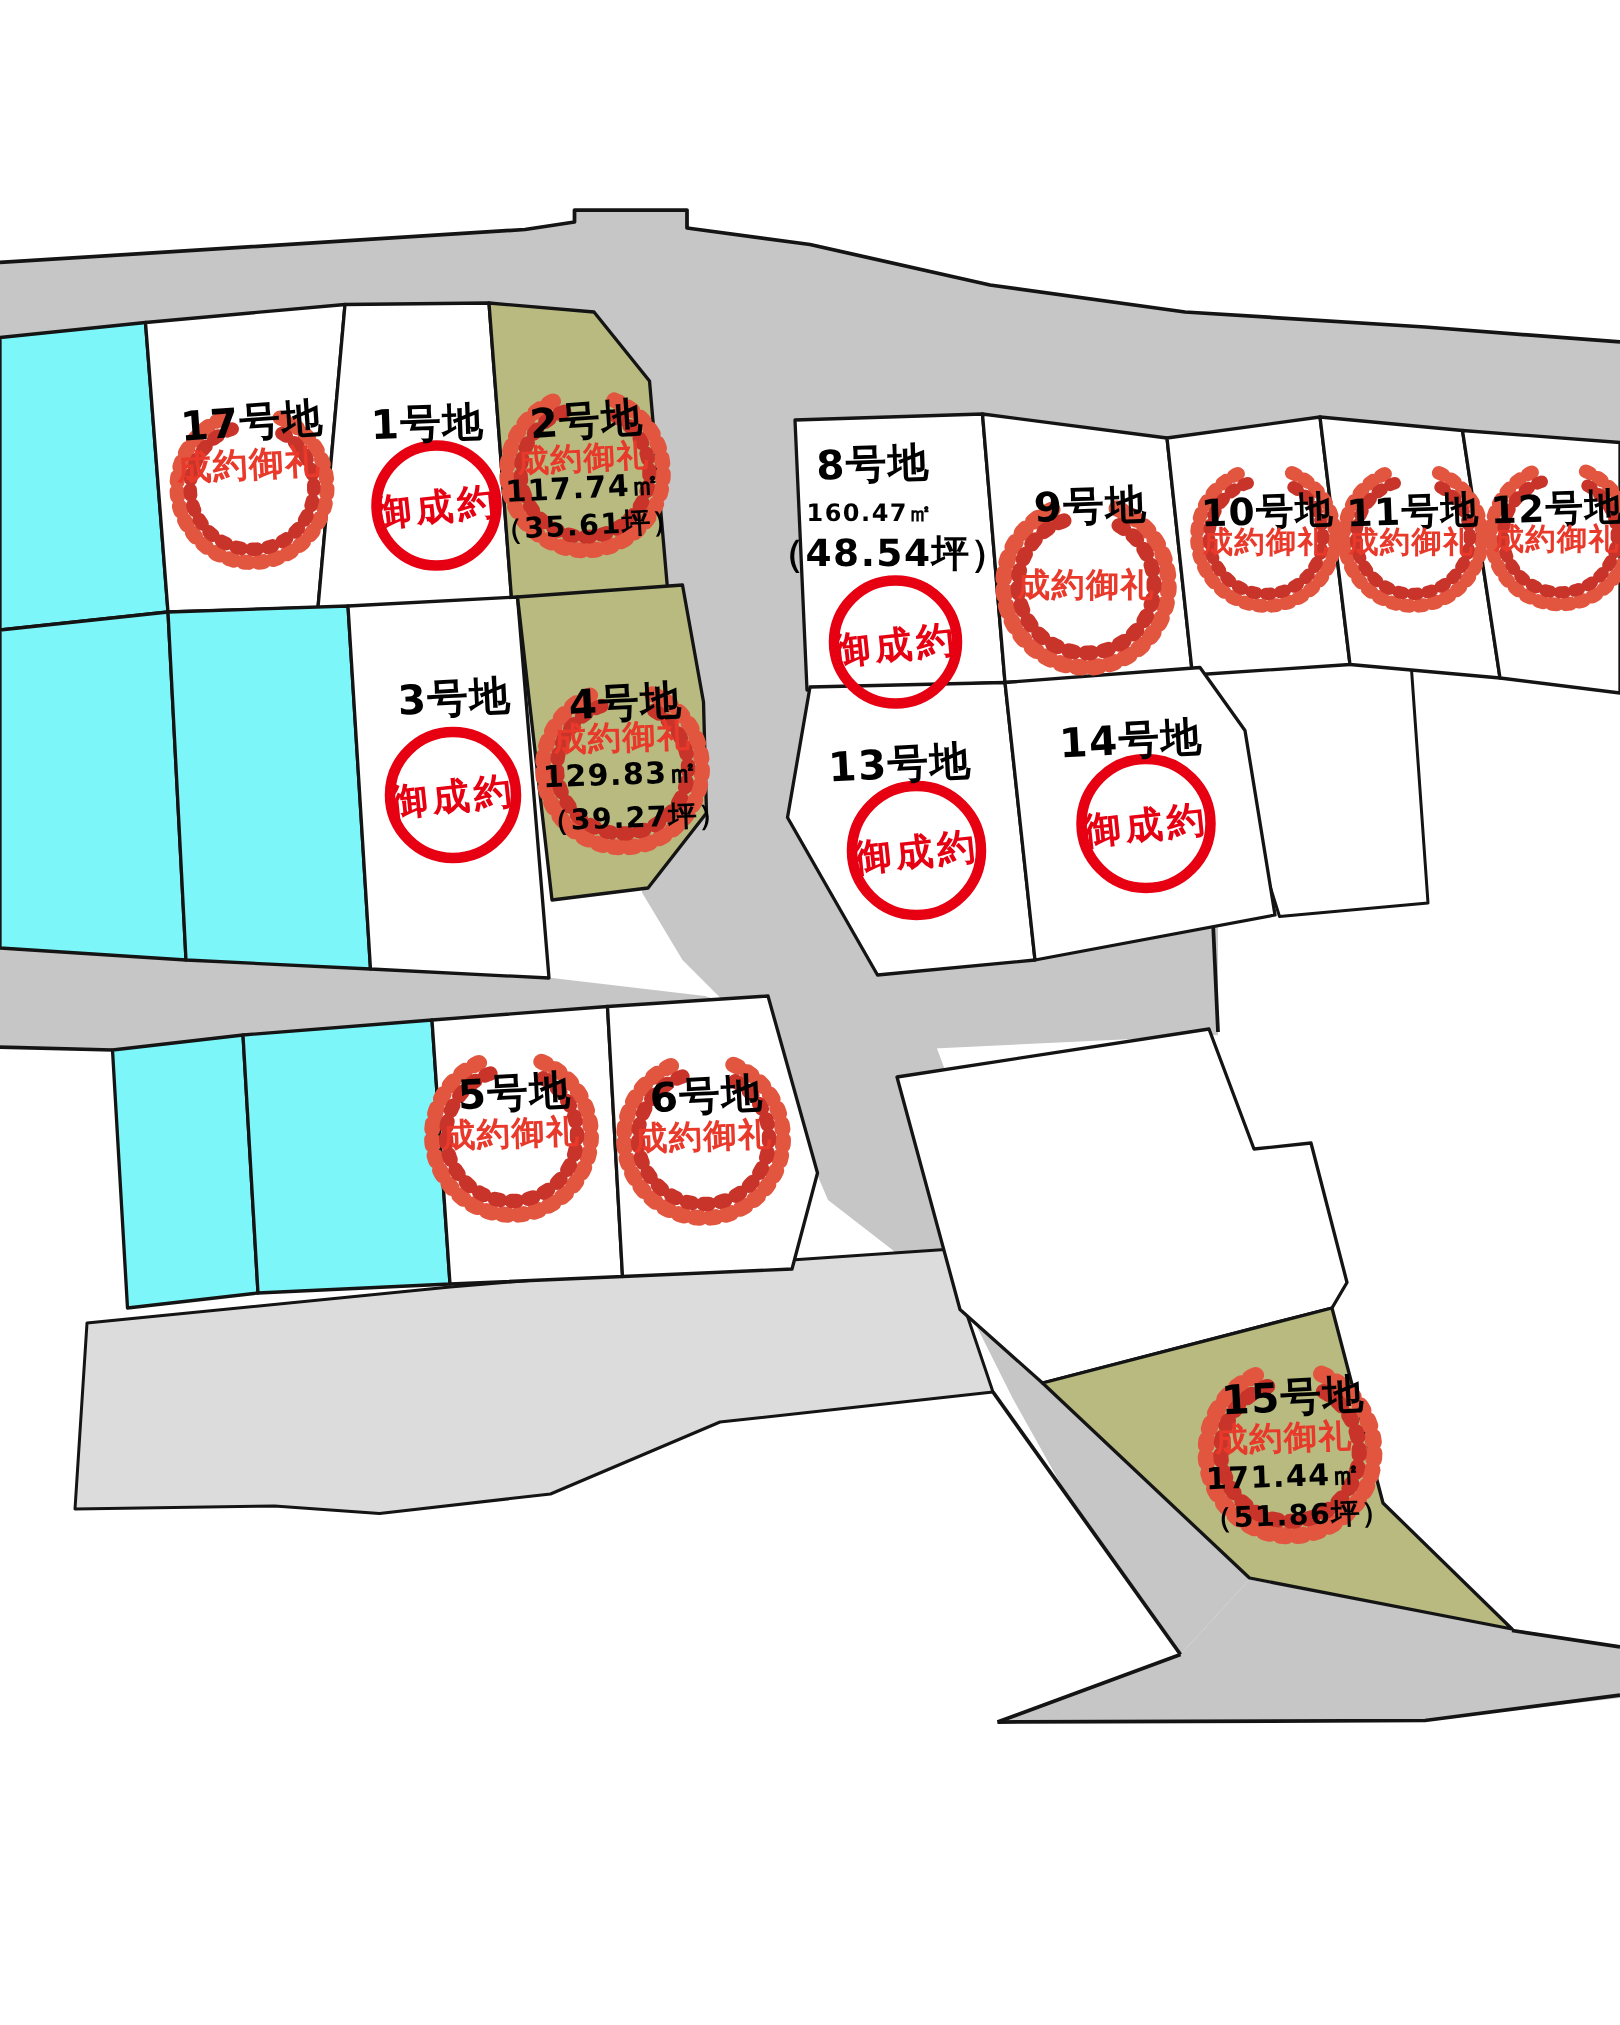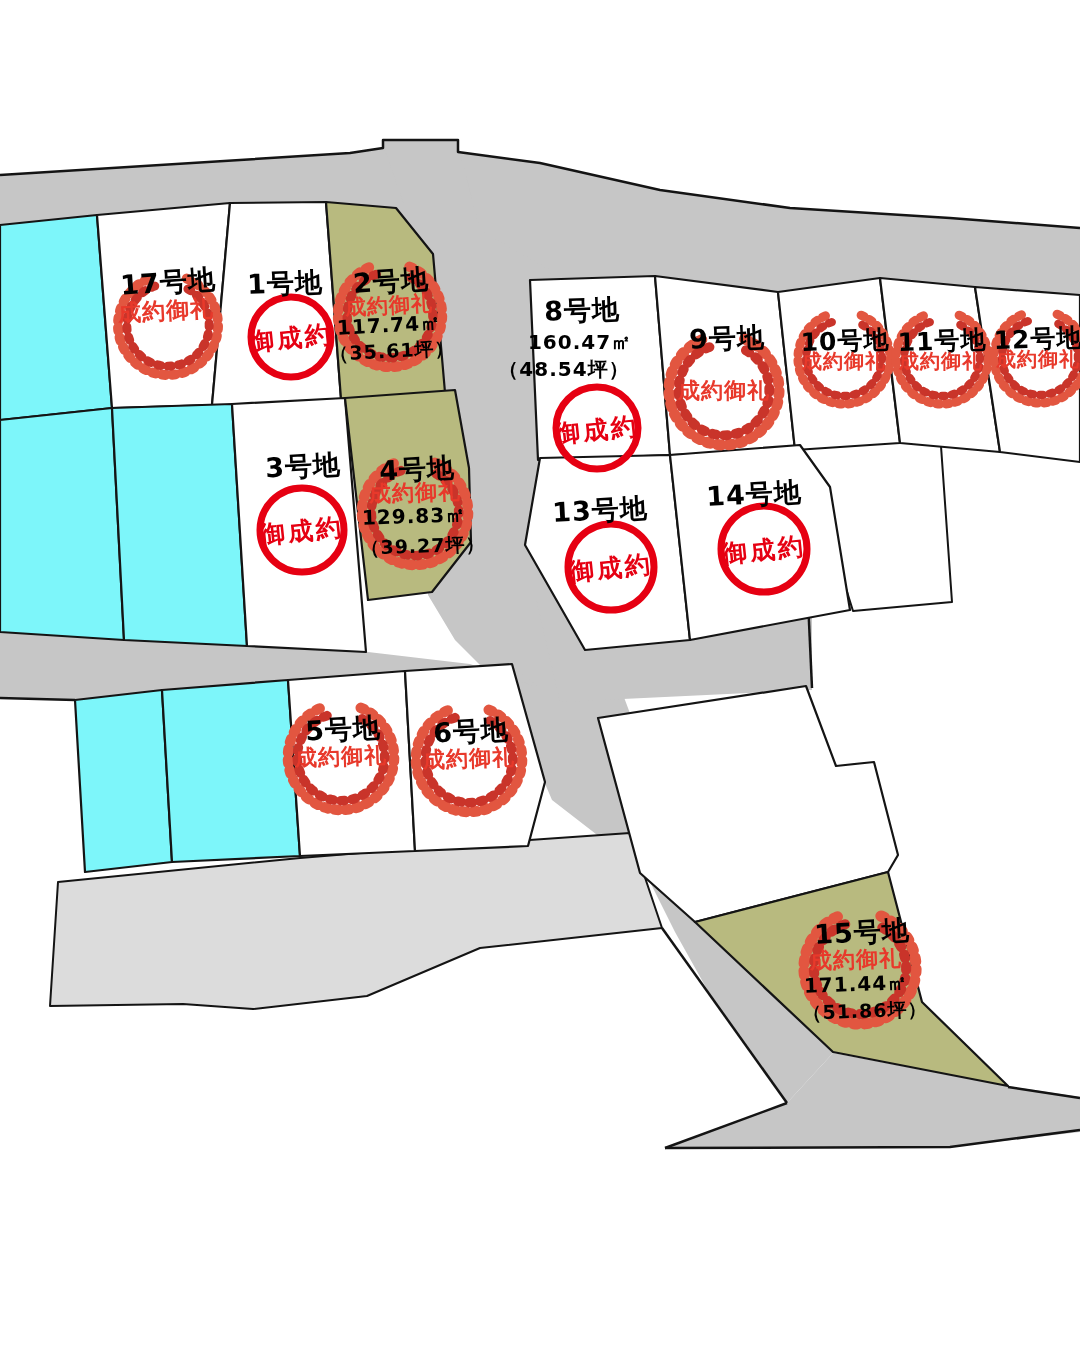--- a/index.html
+++ b/index.html
@@ -109,22 +109,22 @@
 <span class="t area" style="left:414px;top:516px;font-size:20px;transform:translate(-50%,-50%) rotate(-2deg);">129.83㎡</span>
 <span class="t area" style="left:423px;top:546px;font-size:19px;transform:translate(-50%,-50%) rotate(-2deg);">（39.27坪）</span>
 
 <span class="t" style="left:343px;top:729px;font-size:27px;transform:translate(-50%,-50%) rotate(-3deg);">5号地</span>
 <span class="t status" style="left:341px;top:757px;font-size:22px;transform:translate(-50%,-50%) rotate(-2deg);">成約御礼</span>
 
 <span class="t" style="left:471px;top:731px;font-size:27px;transform:translate(-50%,-50%) rotate(-3deg);">6号地</span>
 <span class="t status" style="left:469px;top:759px;font-size:22px;transform:translate(-50%,-50%) rotate(-2deg);">成約御礼</span>
 
 <span class="t" style="left:582px;top:310px;font-size:27px;transform:translate(-50%,-50%) rotate(-2deg);">8号地</span>
-<span class="t area" style="left:580px;top:342px;font-size:20px;transform:translate(-50%,-50%);">160.47㎡</span>
-<span class="t area" style="left:564px;top:369px;font-size:20px;transform:translate(-50%,-50%);">（48.54坪）</span>
+<span class="t area" style="left:580px;top:342px;font-size:16px;transform:translate(-50%,-50%);">160.47㎡</span>
+<span class="t area" style="left:592px;top:369px;font-size:25px;transform:translate(-50%,-50%);">（48.54坪）</span>
 <span class="t ctext" style="left:597px;top:430px;font-size:25px;transform:translate(-50%,-50%) rotate(-6deg);">御成約</span>
 
 <span class="t" style="left:727px;top:338px;font-size:27px;transform:translate(-50%,-50%) rotate(-2deg);">9号地</span>
 <span class="t status" style="left:724px;top:391px;font-size:22px;transform:translate(-50%,-50%);">成約御礼</span>
 
 <span class="t" style="left:845px;top:341px;font-size:25px;transform:translate(-50%,-50%) rotate(-2deg);">10号地</span>
 <span class="t status" style="left:844px;top:361px;font-size:20px;transform:translate(-50%,-50%);">成約御礼</span>
 
 <span class="t" style="left:942px;top:341px;font-size:25px;transform:translate(-50%,-50%) rotate(-2deg);">11号地</span>
 <span class="t status" style="left:941px;top:361px;font-size:20px;transform:translate(-50%,-50%);">成約御礼</span>

